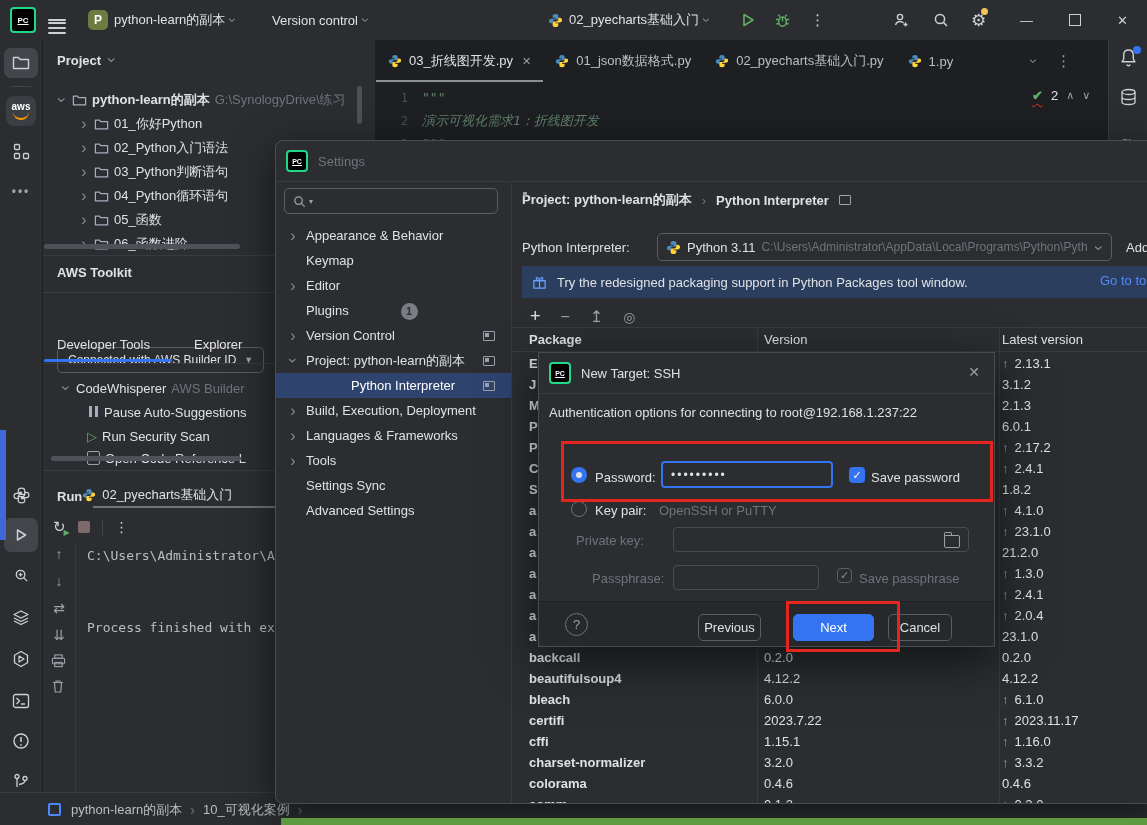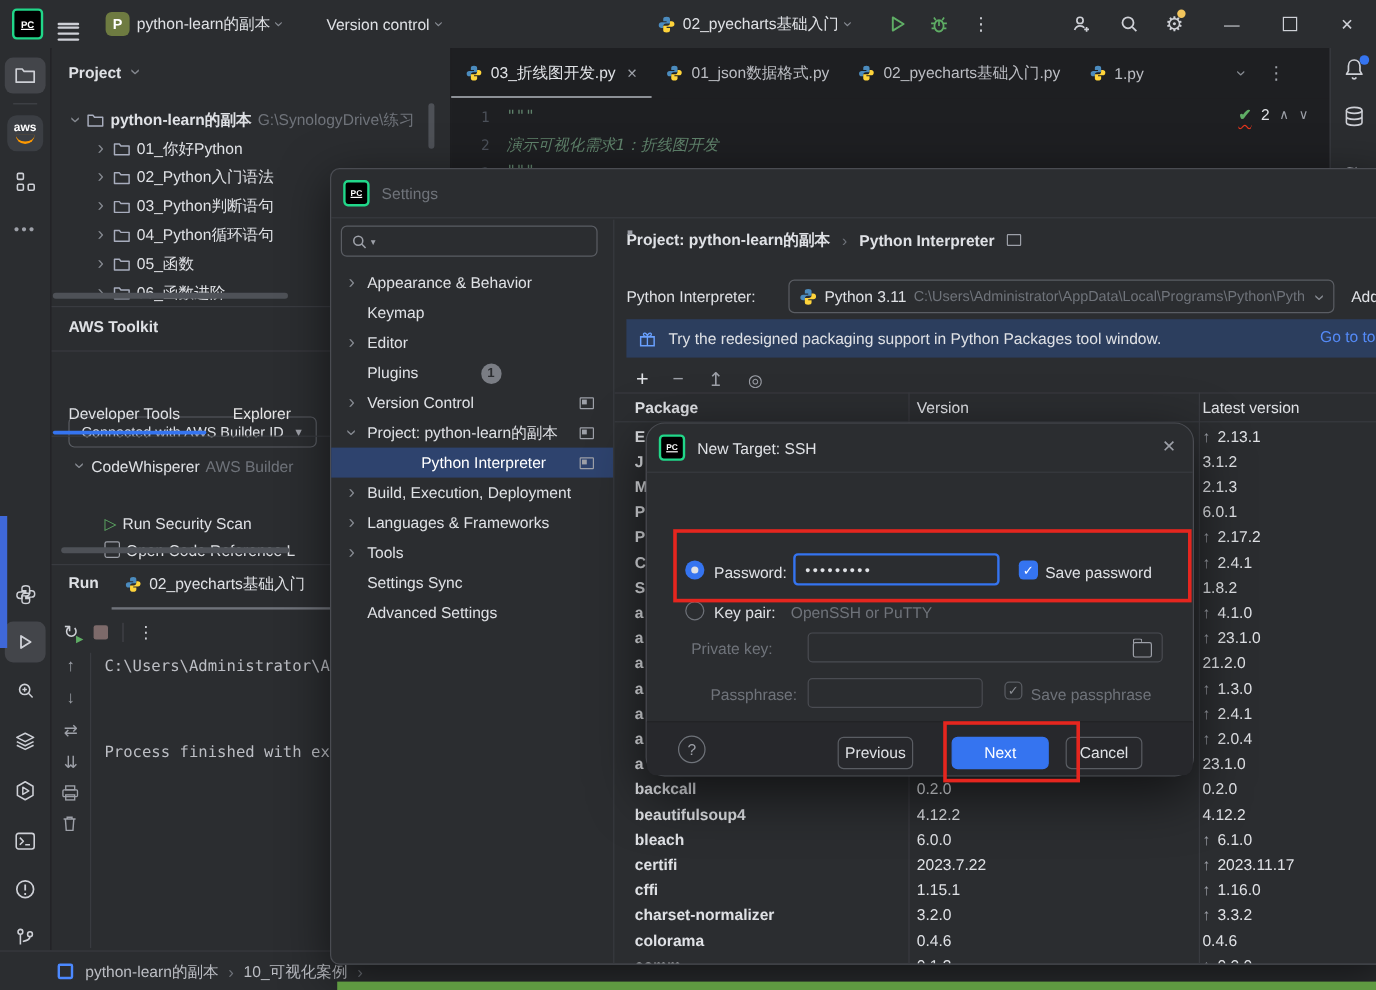--- a/index.html
+++ b/index.html
@@ -99,21 +99,21 @@
   .tbl-head{position:absolute;border-top:1px solid #393b40;border-bottom:1px solid #393b40;display:flex;align-items:center;color:#dfe1e5;}
   .colsep{position:absolute;width:1px;background:#393b40;}
   .pkg-row{display:flex;height:21px;align-items:center;white-space:nowrap;}
   .c-name{width:252px;padding-left:17px;box-sizing:border-box;overflow:hidden;font-weight:bold;}
   .c-ver{width:238px;}
   .c-latest{flex:1;}
   .up-ic{color:#9da0a8;margin-right:6px;}
   .tool-ic{font-size:16px;color:#9da0a8;}
 
   
-  #ssh{position:absolute;left:538px;top:352px;width:455px;height:293px;background:#2b2d30;border:1px solid #4a4c52;border-radius:16px;
+  #ssh{position:absolute;left:538px;top:352px;width:455px;height:293px;background:#2b2d30;border:1px solid #4a4c52;border-radius:0;
     box-shadow:0 14px 45px rgba(0,0,0,.6);}
   .ssh-title{position:absolute;left:0;top:0;width:100%;height:41px;border-bottom:1px solid #393b40;display:flex;align-items:center;gap:10px;padding-left:10px;box-sizing:border-box;}
   .radio{position:absolute;width:16px;height:16px;border-radius:50%;box-sizing:border-box;}
   .radio.sel{background:#3574f0;}
   .radio.sel::after{content:"";position:absolute;left:5px;top:5px;width:6px;height:6px;border-radius:50%;background:#dfe1e5;}
   .radio.unsel{border:1.5px solid #6f737a;}
   .cbox{position:absolute;width:16px;height:16px;border-radius:4px;display:flex;align-items:center;justify-content:center;font-size:11px;box-sizing:border-box;}
   .cbox.checked{background:#3574f0;color:#fff;}
   .cbox.disabled{border:1px solid #5a5d63;color:#8a8d93;background:transparent;}
   .ssh-input{position:absolute;background:#2b2d30;border:1px solid #4a4c52;border-radius:4px;box-sizing:border-box;color:#dfe1e5;}
@@ -368,32 +368,36 @@
         <span class="aws-tab">Explorer</span>
       </div>
     <div class="abs" style="left:1px;top:319px;width:128px;height:3px;background:#3574f0;border-radius:2px;"></div>
     <div class="hdivider" style="top:323px;"></div>
 
     <div class="tree-row" style="left:18px;top:336px;">
       <span class="chev exp">›</span>
       <span>CodeWhisperer</span>
       <span class="dim">AWS Builder</span>
     </div>
+    <div class="tree-row" style="left:44px;top:360px;">
+      <span class="pause-ic"><span></span><span></span></span>
+      <span>Pause Auto-Suggestions</span>
+    </div>
     <div class="tree-row" style="left:44px;top:384px;">
       <span class="play-outline">▷</span>
       <span>Run Security Scan</span>
     </div>
     <div class="tree-row" style="left:44px;top:406px;">
       <span class="doc-ic"></span>
       <span>Open Code Reference L</span>
     </div>
     <div class="scroll-thumb" style="left:8px;top:416px;width:190px;height:5px;"></div>
 
     <div class="hdivider" style="top:430px;"></div>
-    <div class="abs" style="left:14px;top:438px;display:flex;align-items:flex-start;gap:22px;height:26px;">
+    <div class="abs" style="left:14px;top:438px;display:flex;align-items:flex-end;gap:0;height:26px;">
       <span class="panel-h">Run</span>
       <span style="display:flex;align-items:center;gap:6px;">
         <svg width="14" height="14" viewBox="0 0 16 16">
           <path d="M8 1C6 1 5 1.8 5 3v2h3v1H3.5C2 6 1 7 1 8.5S2 11 3.5 11H5V9.5C5 8 6 7 7.5 7H11V3c0-1.2-1-2-3-2z" fill="#4b8bbe"></path>
           <path d="M8 15c2 0 3-.8 3-2v-2H8v-1h4.5c1.5 0 2.5-1 2.5-2.5S14 5 12.5 5H11v1.5C11 8 10 9 8.5 9H5v4c0 1.2 1 2 3 2z" fill="#ffd43b"></path>
         </svg>
         <span>02_pyecharts基础入门</span>
       </span>
     </div>
     <div class="abs" style="left:50px;top:466px;width:182px;height:2px;background:#6f737a;"></div>
@@ -798,20 +802,21 @@
     </div>
   </div>
 
   <div id="ssh">
     <div class="ssh-title">
       <div class="pc-logo" style="width:18px;height:18px;font-size:7px;">PC</div>
       <span>New Target: SSH</span>
       <span style="position:absolute;right:14px;top:11px;color:#9da0a8;font-size:14px;">✕</span>
     </div>
 
+    <div class="abs" style="left:10px;top:52px;">Authentication options for connecting to root@192.168.1.237:22</div>
 
     <span class="radio sel" style="left:32px;top:114px;"></span>
     <span class="abs" style="left:56px;top:117px;">Password:</span>
     <div class="ssh-input focus" style="left:122px;top:108px;width:172px;height:27px;">
       <input class="ssh-field" type="text" readonly="" value="•••••••••" style="">
     </div>
     <span class="cbox checked" style="left:310px;top:114px;">✓</span>
     <span class="abs" style="left:332px;top:117px;">Save password</span>
 
     <span class="radio unsel" style="left:32px;top:148px;"></span>

